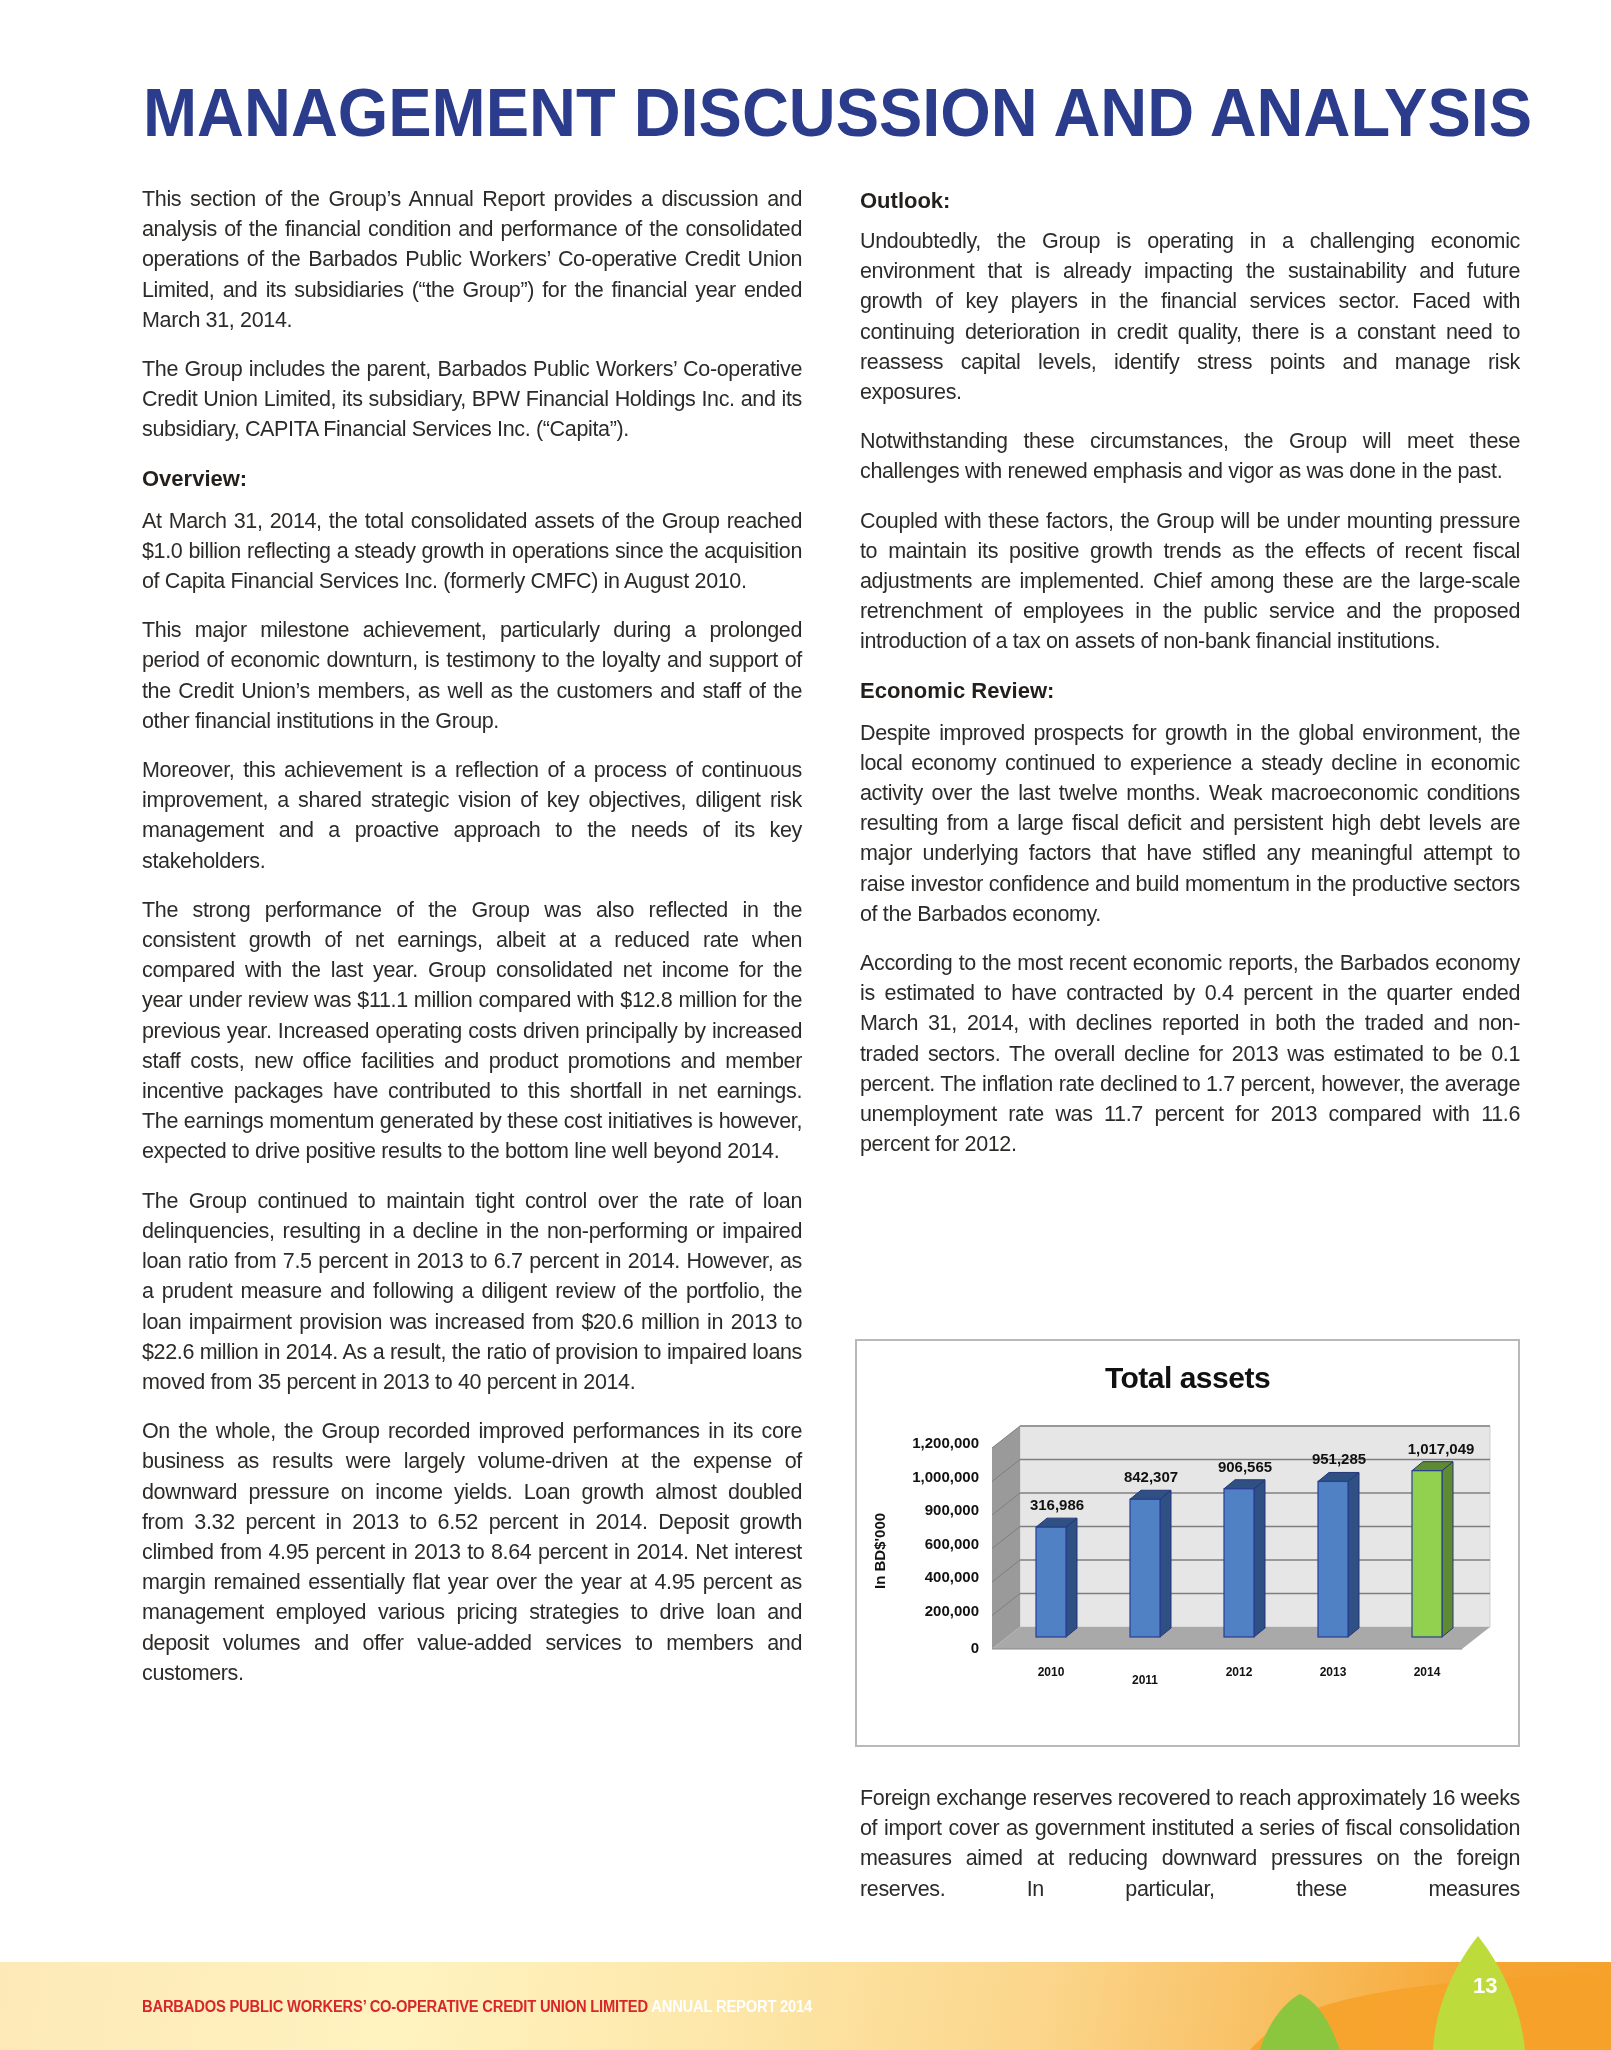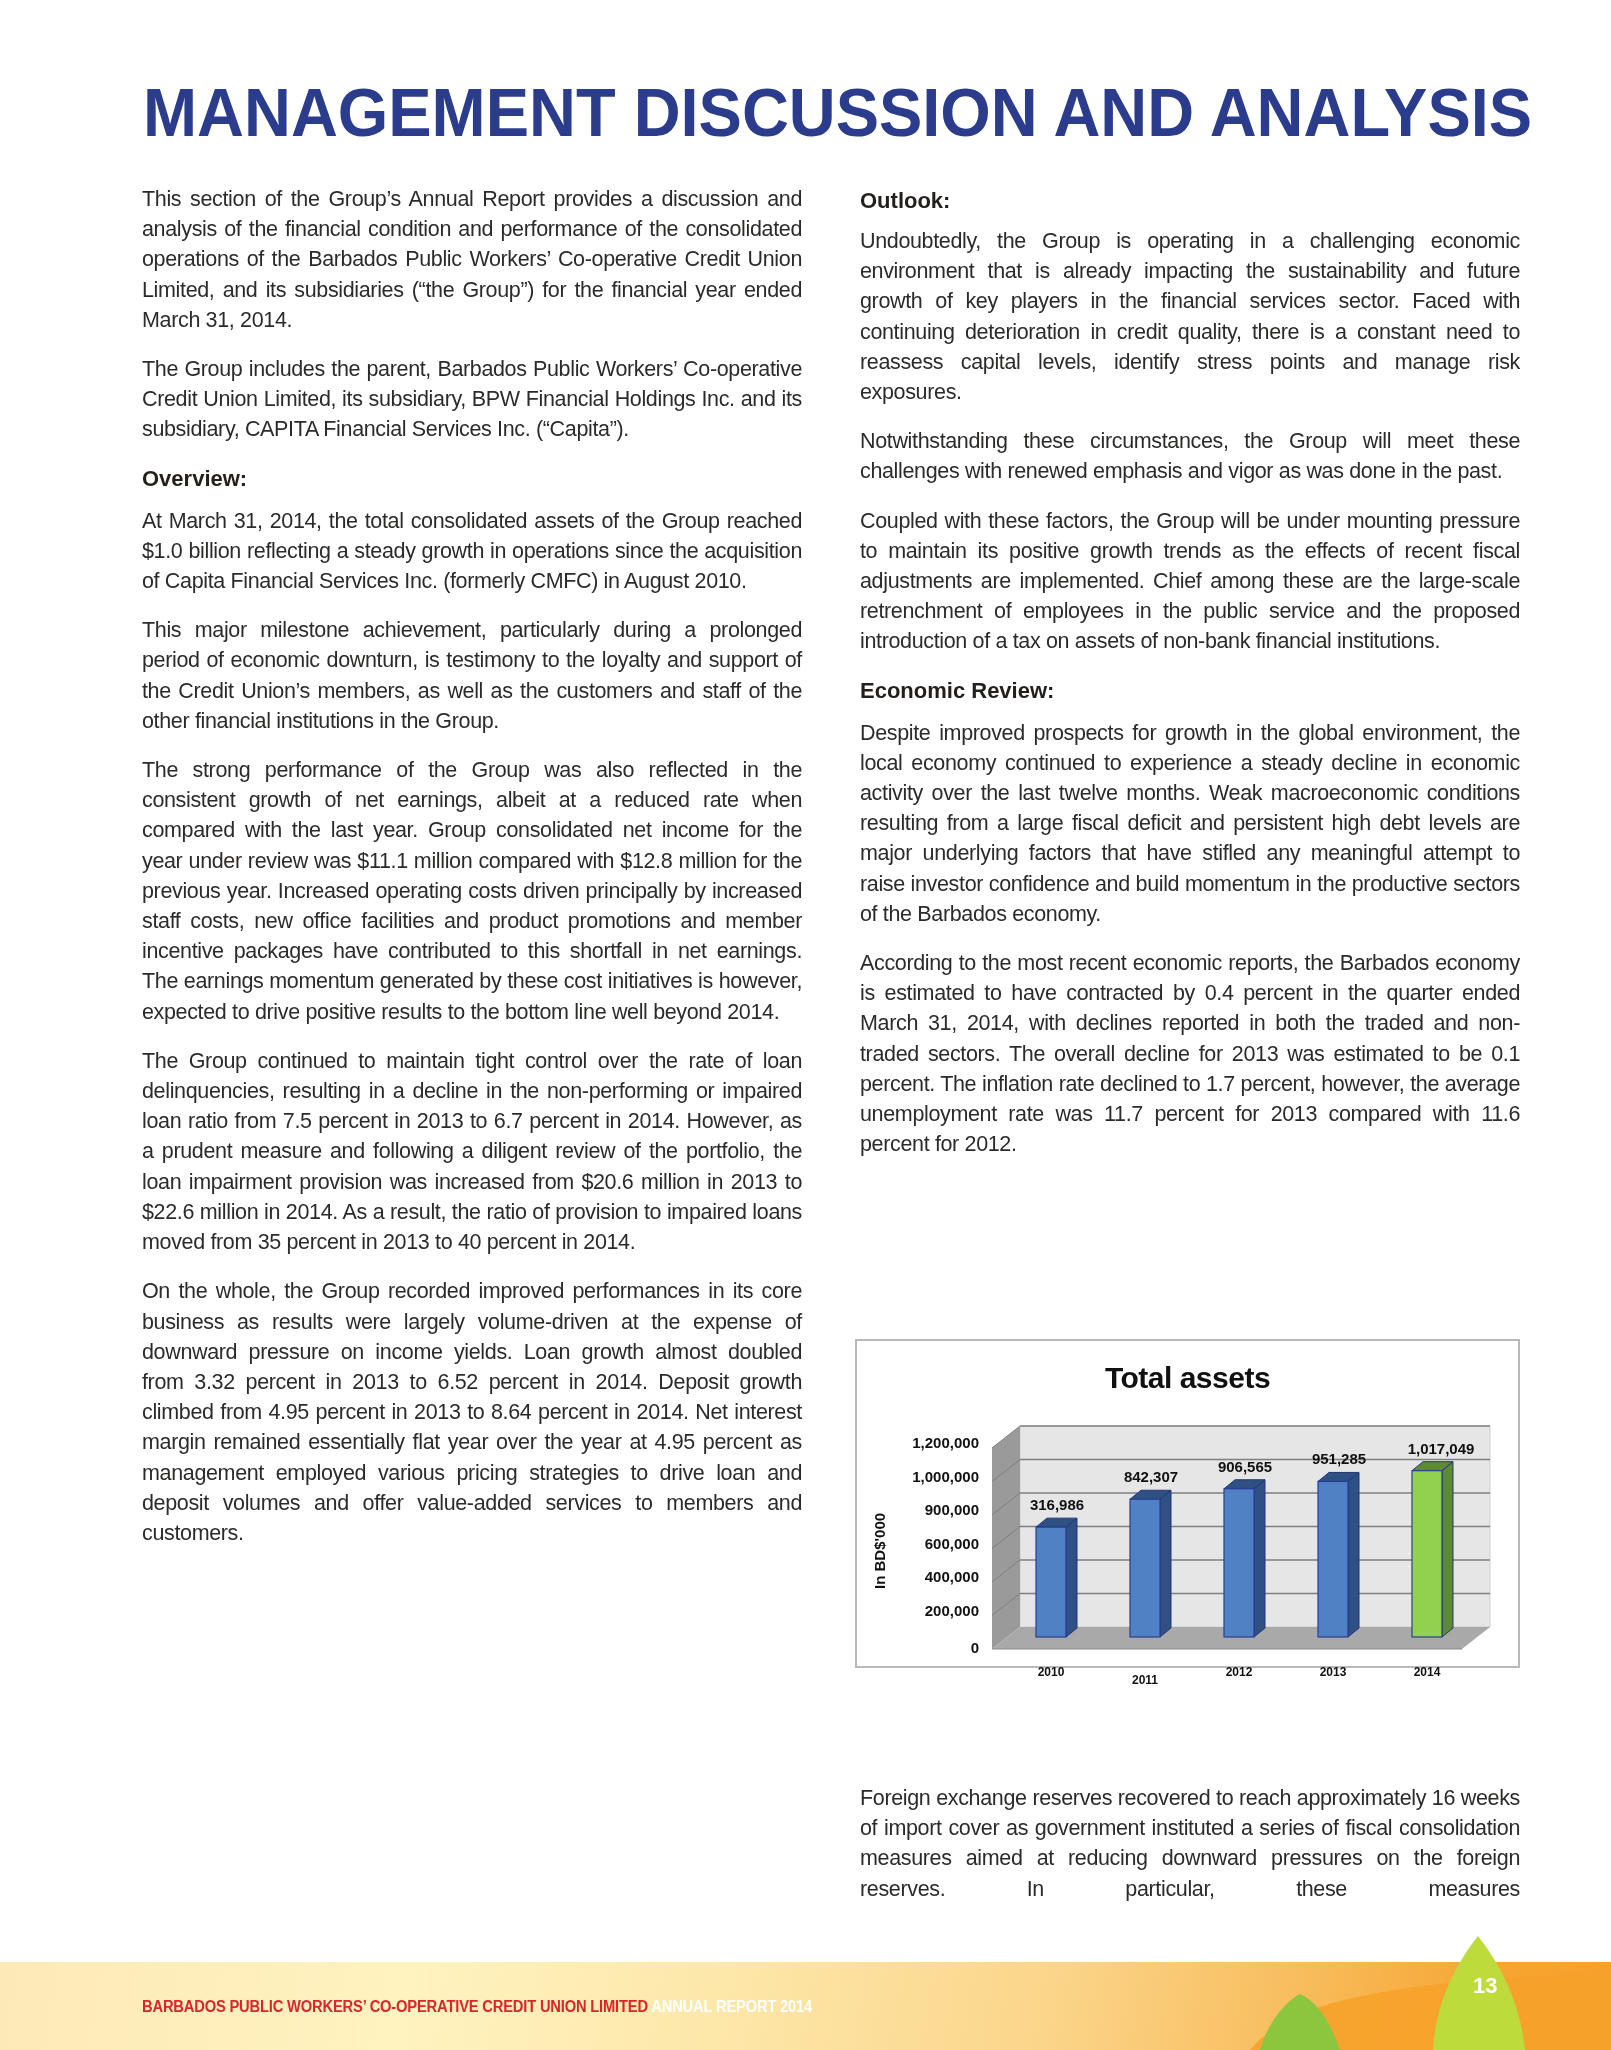--- a/index.html
+++ b/index.html
@@ -12,21 +12,21 @@
 
   .col { position: absolute; top: 184px; width: 660px; }
   .col-left { left: 142px; }
   .col-right { left: 860px; }
 
   .para { margin: 0 0 19px 0; font-size: 21.5px; line-height: 30.2px; text-align: justify;
     text-align-last: left; color: #2d2b29; letter-spacing: -0.35px; }
   .heading { margin: 0 0 12px 0; font-size: 22px; font-weight: bold; color: #231f1c; line-height: 30px; }
   .gap-before { }
 
-  .chart-frame { position: absolute; left: 855px; top: 1339px; width: 665px; height: 329px;
+  .chart-frame { position: absolute; left: 855px; top: 1339px; width: 665px; height: 408px;
     border: 2px solid #b9b9b9; background: #fff; box-sizing: border-box; }
   .chart-title { position: absolute; left: 0; right: 0; top: 20px; text-align: center;
     font-weight: bold; font-size: 30px; color: #111; letter-spacing: -0.5px; }
   .y-label { position: absolute; left: 8px; top: 172px; transform: rotate(-90deg);
     transform-origin: left top; font-weight: bold; font-size: 15px; color: #111; white-space: nowrap; }
   .y-label-wrap { position: absolute; left: 14px; top: 248px; width: 20px; height: 10px; }
   .y-tick { position: absolute; right: 0; font-weight: bold; font-size: 15px; color: #111; text-align: right; }
   .y-ticks { position: absolute; left: 40px; top: 0; width: 82px; height: 100%; }
   .x-tick { position: absolute; font-weight: bold; font-size: 12px; color: #111; transform: translateX(-50%); }
   .bar-label { position: absolute; font-size: 15px; font-weight: bold; color: #111; transform: translateX(-50%); white-space: nowrap; }
@@ -43,20 +43,21 @@
 <body>
 
 <h1 class="page-title">MANAGEMENT DISCUSSION AND ANALYSIS</h1>
 
 <div class="col col-left">
   <p class="para">This section of the Group’s Annual Report provides a discussion and analysis of the financial condition and performance of the consolidated operations of the Barbados Public Workers’ Co-operative Credit Union Limited, and its subsidiaries (“the Group”) for the financial year ended March 31, 2014.</p>
   <p class="para">The Group includes the parent, Barbados Public Workers’ Co-operative Credit Union Limited, its subsidiary, BPW Financial Holdings Inc. and its subsidiary, CAPITA Financial Services Inc. (“Capita”).</p>
   <h2 class="heading gap-before">Overview:</h2>
   <p class="para">At March 31, 2014, the total consolidated assets of the Group reached $1.0 billion reflecting a steady growth in operations since the acquisition of Capita Financial Services Inc. (formerly CMFC) in August 2010.</p>
   <p class="para">This major milestone achievement, particularly during a prolonged period of economic downturn, is testimony to the loyalty and support of the Credit Union’s members, as well as the customers and staff of the other financial institutions in the Group.</p>
+  <p class="para">Moreover, this achievement is a reflection of a process of continuous improvement, a shared strategic vision of key objectives, diligent risk management and a proactive approach to the needs of its key stakeholders.</p>
   <p class="para">The strong performance of the Group was also reflected in the consistent growth of net earnings, albeit at a reduced rate when compared with the last year. Group consolidated net income for the year under review was $11.1 million compared with $12.8 million for the previous year. Increased operating costs driven principally by increased staff costs, new office facilities and product promotions and member incentive packages have contributed to this shortfall in net earnings. The earnings momentum generated by these cost initiatives is however, expected to drive positive results to the bottom line well beyond 2014.</p>
   <p class="para">The Group continued to maintain tight control over the rate of loan delinquencies, resulting in a decline in the non-performing or impaired loan ratio from 7.5 percent in 2013 to 6.7 percent in 2014. However, as a prudent measure and following a diligent review of the portfolio, the loan impairment provision was increased from $20.6 million in 2013 to $22.6 million in 2014.  As a result, the ratio of provision to impaired loans moved from 35 percent in 2013 to 40 percent in 2014.</p>
   <p class="para">On the whole, the Group recorded improved performances in its core business as results were largely volume-driven at the expense of downward pressure on income yields. Loan growth almost doubled from 3.32 percent in 2013 to 6.52 percent in 2014.  Deposit growth climbed from 4.95 percent in 2013 to 8.64 percent in 2014. Net interest margin remained essentially flat year over the year at 4.95 percent as management employed various pricing strategies to drive loan and deposit volumes and offer value-added services to members and customers.</p>
 </div>
 
 <div class="col col-right" style="top:186px;">
   <h2 class="heading" style="margin-bottom:10px;">Outlook:</h2>
   <p class="para">Undoubtedly, the Group is operating in a challenging economic environment that is already impacting the sustainability and future growth of key players in the financial services sector. Faced with continuing deterioration in credit quality, there is a constant need to reassess capital levels, identify stress points and manage risk exposures.</p>
   <p class="para">Notwithstanding these circumstances, the Group will meet these challenges with renewed emphasis and vigor as was done in the past.</p>
   <p class="para">Coupled with these factors, the Group will be under mounting pressure to maintain its positive growth trends as the effects of recent fiscal adjustments are implemented. Chief among these are the large-scale retrenchment of employees in the public service and the proposed introduction of a tax on assets of non-bank financial institutions.</p>

